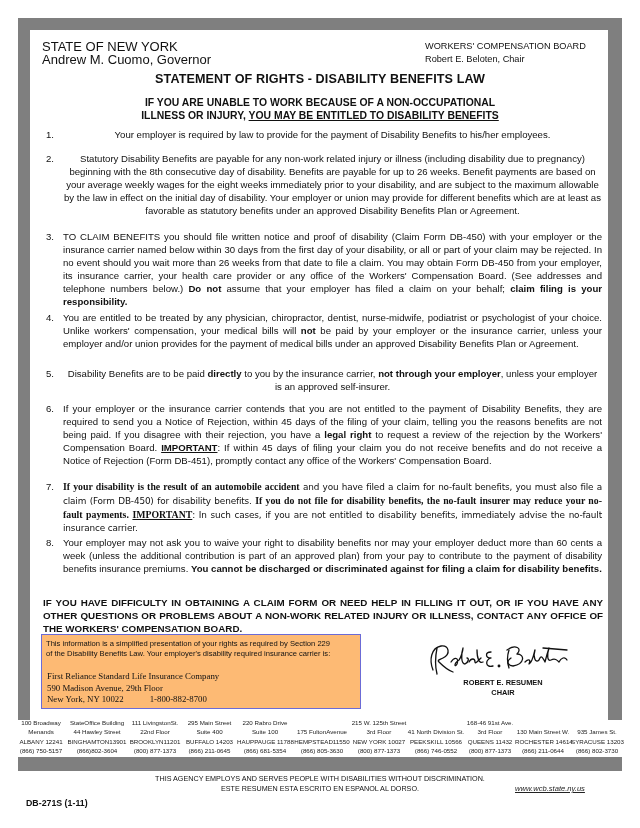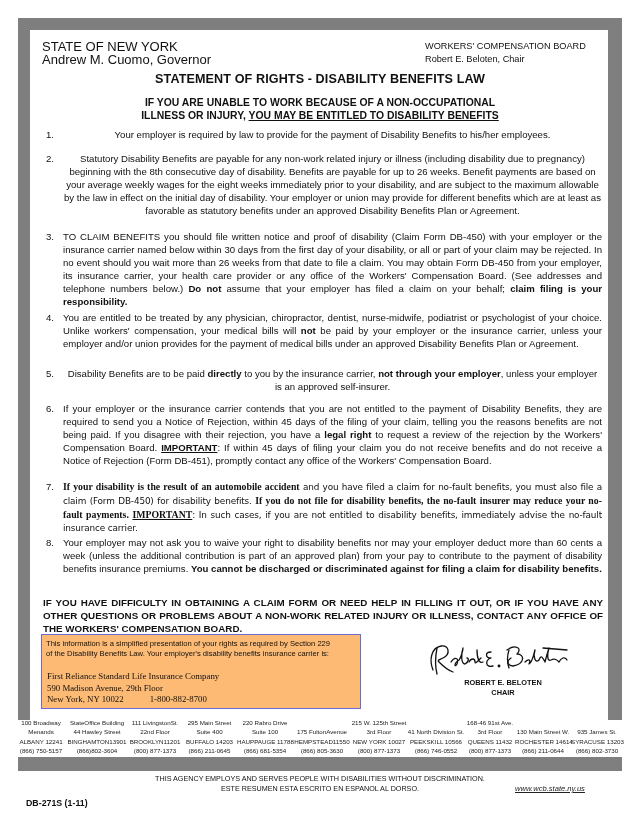--- a/index.html
+++ b/index.html
@@ -108,21 +108,21 @@
     <span class="num">8.</span>
     <div class="txt"><span>Your employer may not ask you to waive your right to disability benefits nor may your employer deduct more than 60 cents a week (unless the additional contribution is part of an approved plan) from your pay to contribute to the payment of disability benefits insurance premiums. </span><b>You cannot be discharged or discriminated against for filing a claim for disability benefits.</b></div>
   </div>
 </div>
 
 <div class="contact">IF YOU HAVE DIFFICULTY IN OBTAINING A CLAIM FORM OR NEED HELP IN FILLING IT OUT, OR IF YOU HAVE ANY OTHER QUESTIONS OR PROBLEMS ABOUT A NON-WORK RELATED INJURY OR ILLNESS, CONTACT ANY OFFICE OF THE WORKERS' COMPENSATION BOARD.</div>
 
 <div class="carrier-box">
   <div class="carrier-note">
     <div>This information is a simplified presentation of your rights as required by Section 229</div>
-    <div>of the Disability Benefits Law. Your employer's disability benefits insurance carrier is:</div>
+    <div>of the Disability Benefits Law. Your employer's disability required insurance carrier is:</div>
   </div>
   <div class="carrier-info">
     <div>First Reliance Standard Life Insurance Company</div>
     <div>590 Madison Avenue, 29th Floor</div>
     <div><span>New York, NY  10022</span><span class="phone">1-800-882-8700</span></div>
   </div>
 </div>
 
 <svg class="signature" viewBox="0 0 150 40">
   <g fill="none" stroke="#111" stroke-width="1.3" stroke-linecap="round" stroke-linejoin="round">
@@ -132,21 +132,21 @@
     <path d="M44 22 C46 18, 50 18, 50 22 C50 24, 52 22, 56 18 M52 10 C52 18, 54 24, 58 22"></path>
     <path d="M66 12 C60 12, 60 18, 66 18 C60 20, 60 28, 68 26"></path>
     <circle cx="74" cy="26" r="0.8" fill="#111"></circle>
     <path d="M82 10 C90 4, 98 8, 92 14 C100 14, 100 24, 88 26 C84 26, 80 22, 86 18"></path>
     <path d="M84 10 C82 16, 82 22, 84 28"></path>
     <path d="M100 22 C104 18, 106 20, 104 24 C108 22, 110 8, 110 10 C108 16, 110 24, 114 20 C116 14, 118 18, 120 22 C122 14, 124 8, 124 8 C122 14, 122 22, 126 20 C130 18, 132 20, 134 22 C136 18, 140 16, 142 20"></path>
     <path d="M118 8 L142 10"></path>
   </g>
 </svg>
 <div class="sig-name">
-  <div>ROBERT E. BELOTEN</div>
+  <div>ROBERT E. RESUMEN</div>
   <div>CHAIR</div>
 </div>
 
 <div class="offices" id="offices">
     <div class="office" style="left: 0px; width: 50px; top: 0px;">
       <div>100 Broadway</div>
       <div>Menands</div>
       <div>ALBANY 12241</div>
       <div>(866) 750-5157</div>
     </div>

